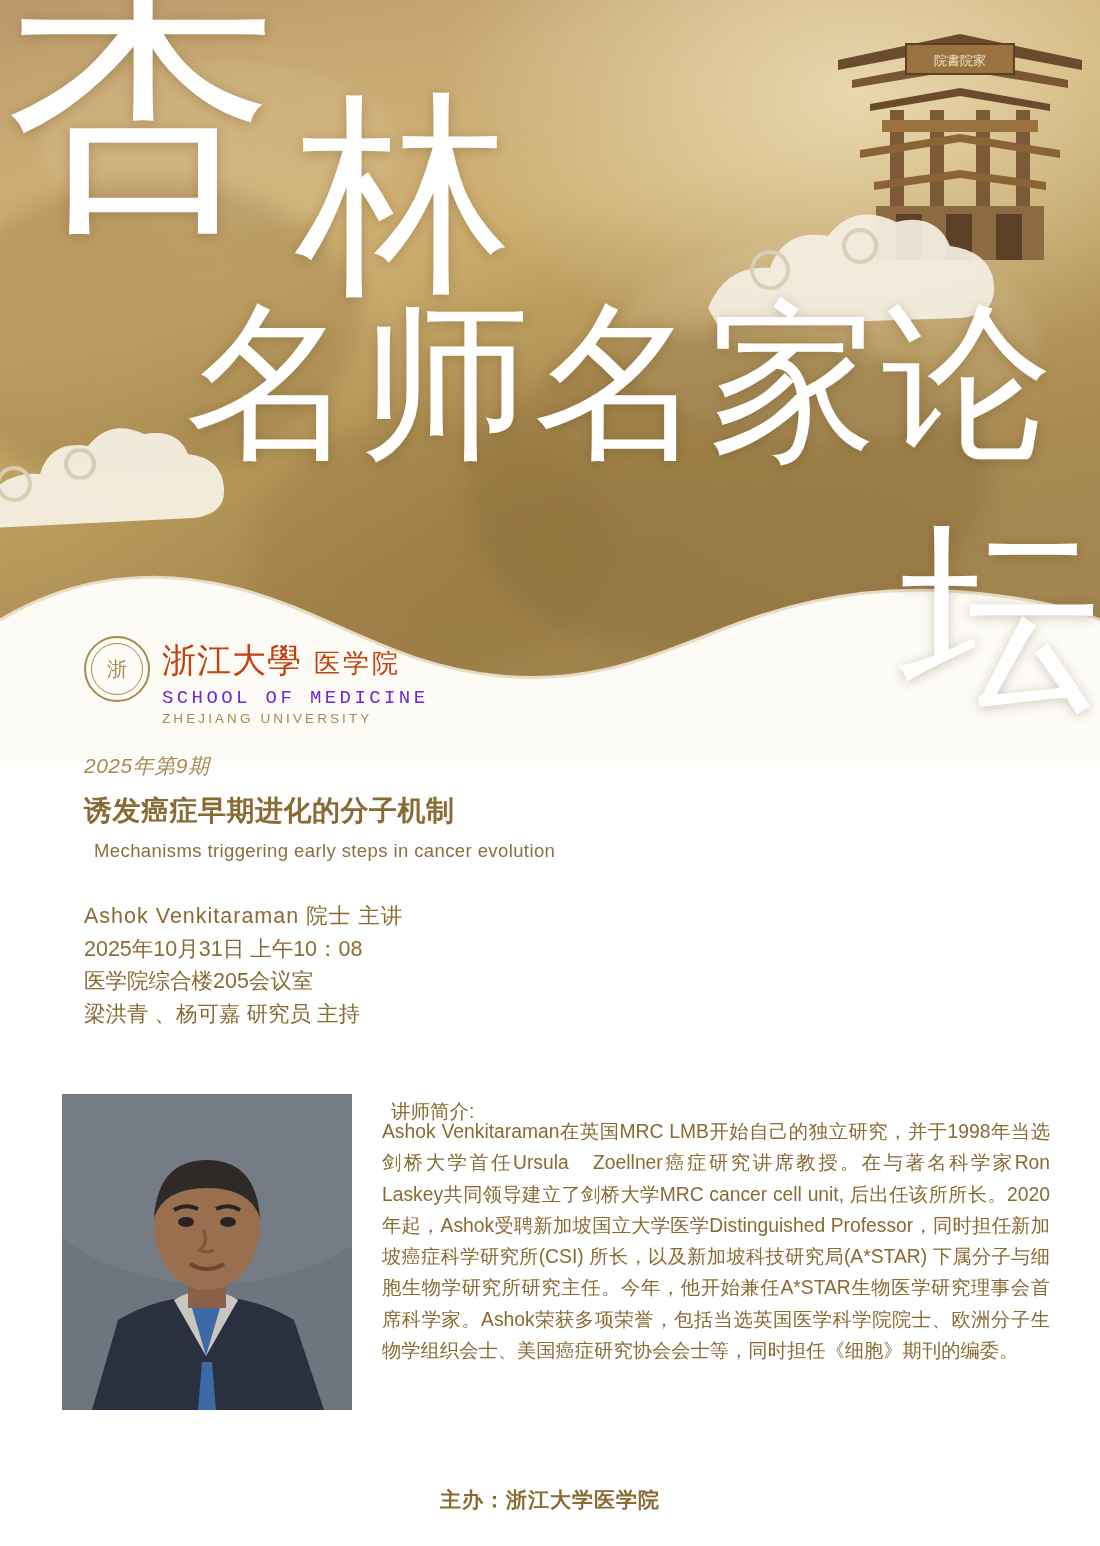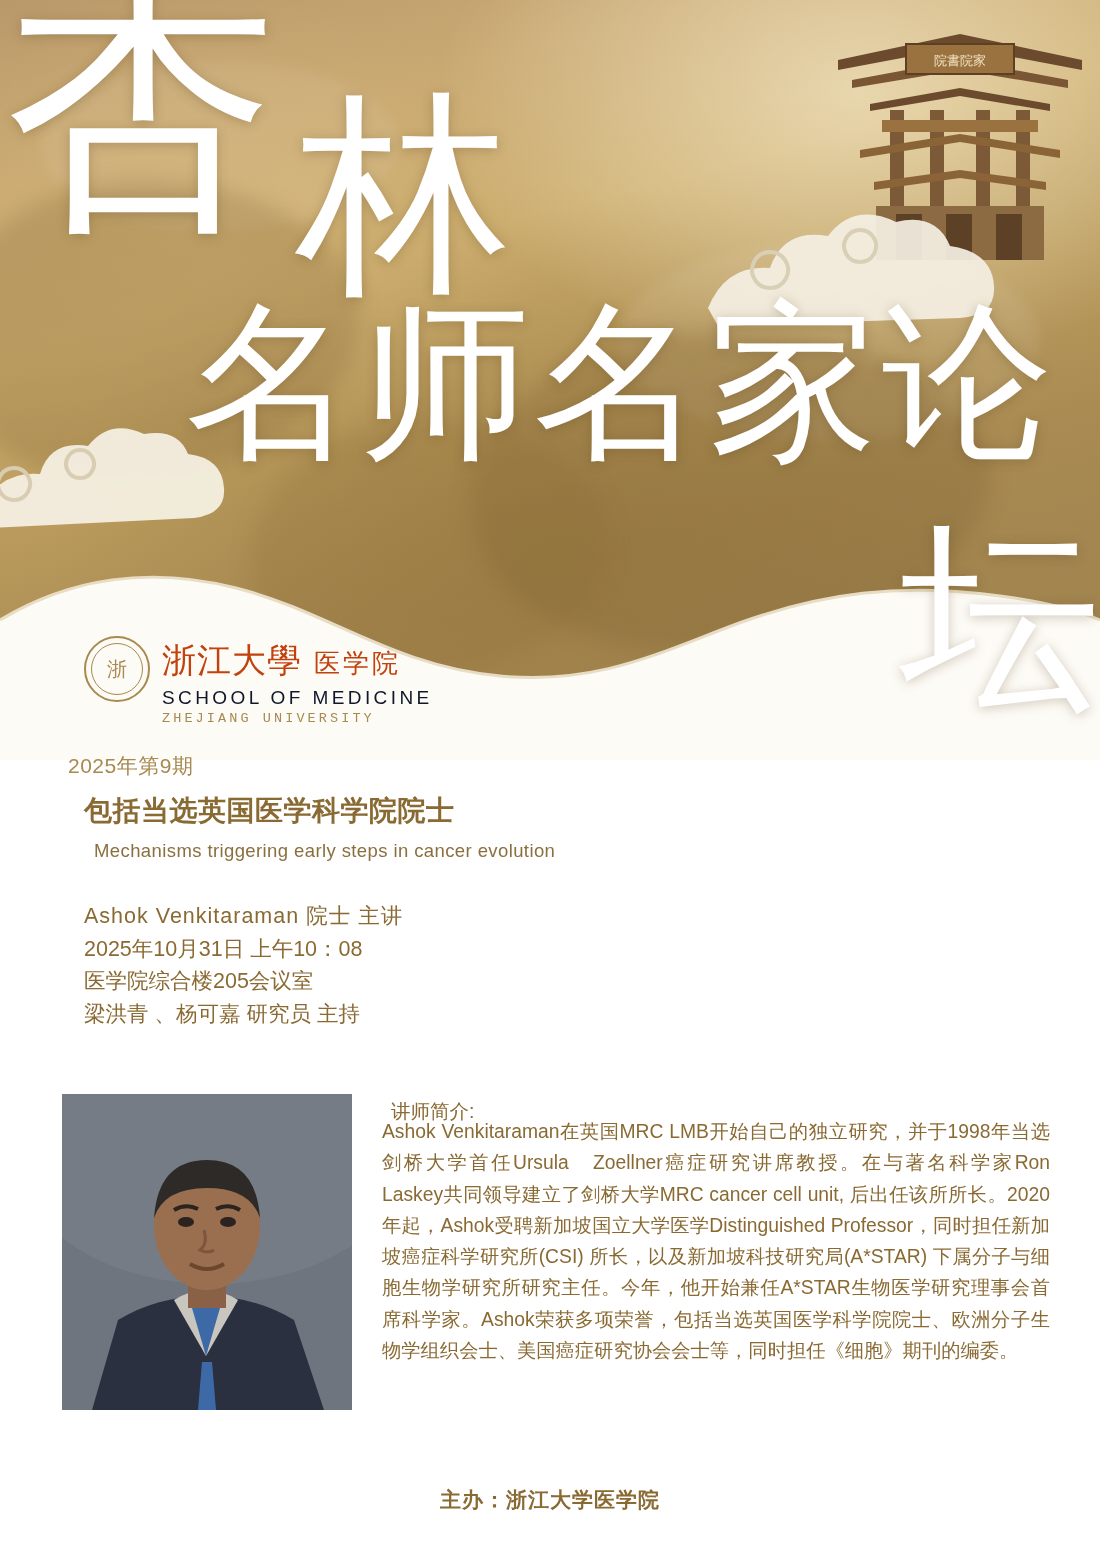--- a/index.html
+++ b/index.html
@@ -108,32 +108,32 @@
   .logo-text { padding-top: 2px; }
   .logo-cn {
     color: #c2410c;
     font-family: "DejaVu Serif", serif;
     font-size: 34px;
     letter-spacing: 1px;
     white-space: nowrap;
   }
   .logo-cn .sm { font-size: 26px; margin-left: 12px; letter-spacing: 3px; }
   .logo-en1 {
-    color: #0f172a; font-size: 19px; letter-spacing: 3.4px; margin-top: 3px;
-    font-family: Liberation Sans, sans-serif;
+    color: #6d28d9; font-size: 19px; letter-spacing: 3.4px; margin-top: 3px;
+    font-family: Liberation Mono, monospace;
   }
   .logo-en2 {
     color: #a8894f; font-size: 13.5px; letter-spacing: 3.1px; margin-top: 2px;
-    font-family: Liberation Mono, monospace;
+    font-family: Liberation Sans, sans-serif;
   }
 
   
   .issue {
-    position: absolute; left: 68px; top: 752px;
-    color: #a8894f; font-size: 21px; letter-spacing: 0.5px;
+    position: absolute; left: 84px; top: 752px;
+    color: #a8894f; font-size: 21px; letter-spacing: 0.5px; font-style: italic;
   }
   .talk-title-cn {
     position: absolute; left: 84px; top: 792px;
     color: #8a6a33; font-size: 28px; font-weight: bold; letter-spacing: 0.5px;
   }
   .talk-title-en {
     position: absolute; left: 86px; top: 840px;
     color: #8b6f3e; font-size: 18.5px; letter-spacing: 0.4px; margin-left: 8px;
   }
   .meta {
@@ -247,21 +247,21 @@
     <div class="seal-inner">浙</div>
   </div>
   <div class="logo-text">
     <div class="logo-cn"><span>浙江大學</span><span class="sm">医学院</span></div>
     <div class="logo-en1">SCHOOL OF MEDICINE</div>
     <div class="logo-en2">ZHEJIANG UNIVERSITY</div>
   </div>
 </div>
 
 <div class="issue">2025年第9期</div>
-<div class="talk-title-cn">包括当选英国医学科学院院士</div>
+<div class="talk-title-cn">诱发癌症早期进化的分子机制</div>
 <div class="talk-title-en">Mechanisms triggering early steps in cancer evolution</div>
 
 <div class="meta">
   <div class="sp">Ashok Venkitaraman  院士  主讲</div>
   <div>2025年10月31日 上午10：08</div>
   <div>医学院综合楼205会议室</div>
   <div>梁洪青 、杨可嘉  研究员 主持</div>
 </div>
 
 <div class="photo">

